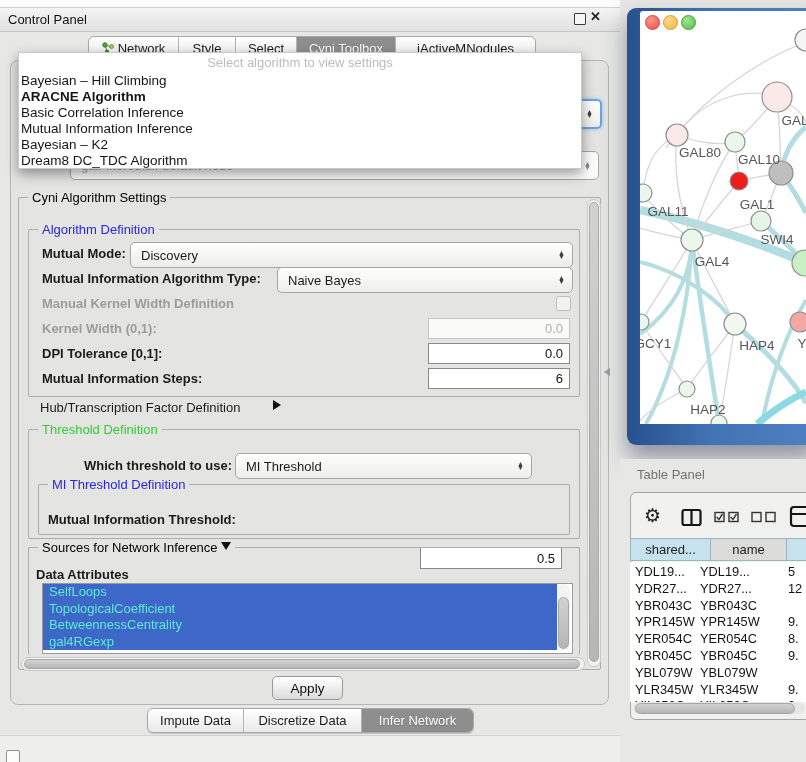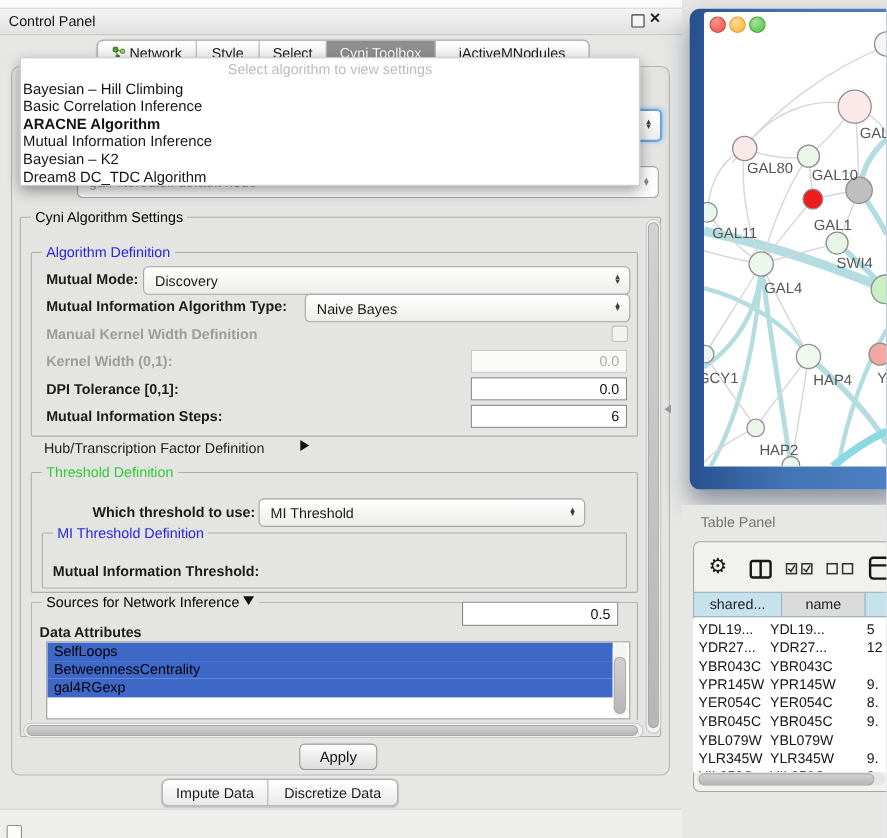--- a/index.html
+++ b/index.html
@@ -37,21 +37,21 @@
   .group{position:absolute;border:1px solid #adadad;border-radius:2px;}
   .group > .gt{position:absolute;top:-8px;left:9px;background:#e4e4e2;padding:0 4px;font-size:13px;white-space:nowrap;}
   .gt.blue{color:#2727e0;}
   .gt.green{color:#33cc33;}
   
   .dropdown{left:18px;top:52px;width:562px;height:115px;background:#fff;border:1px solid #c9c9c9;box-shadow:0 5px 12px rgba(0,0,0,.38);z-index:5;}
   .dropdown .hint{height:18px;text-align:center;color:#bcbcbc;font-size:13px;padding-top:2px;}
   .dropdown .it{height:16px;line-height:16px;font-size:13.5px;color:#151515;padding-left:2px;white-space:nowrap;}
   
   .attr-list{left:42px;top:583px;width:529px;height:69px;background:#fff;border:1px solid #9a9a9a;overflow:hidden;}
-  .attr-list .row{height:16.5px;line-height:16.5px;background:#3e68c8;color:#000000;font-size:13px;padding-left:6px;width:508px;}
+  .attr-list .row{height:16.5px;line-height:16.5px;background:#3e68c8;color:#5eead4;font-size:13px;padding-left:6px;width:508px;}
   
   .sb-track{position:absolute;background:#f2f2f0;border:1px solid #c8c8c8;border-radius:7px;}
   .sb-thumb{position:absolute;background:linear-gradient(#d2d2d2,#b6b6b6);border:1px solid #a8a8a8;border-radius:6px;}
   
   .btn{position:absolute;display:flex;align-items:center;justify-content:center;background:linear-gradient(#ffffff,#dcdcdc);border:1px solid #9a9a9a;border-radius:5px;font-size:13.5px;color:#111;}
   
   .tri-right{width:0;height:0;border-left:8px solid #111;border-top:5px solid transparent;border-bottom:5px solid transparent;display:inline-block;}
   .tri-down{width:0;height:0;border-top:8px solid #111;border-left:5px solid transparent;border-right:5px solid transparent;display:inline-block;}
   .checkbox{position:absolute;width:13px;height:13px;border:1px solid #bfbfbf;border-radius:3px;background:#f2f2f0;}
   
@@ -114,22 +114,22 @@
 
   <div class="combo" style="left:70px;top:151px;width:527px;height:27px;z-index:2;background:#fcfcfc;">
     <span class="val" style="color:#a8a8a8;">galFiltered.sif default node</span>
     <span class="spin" style="color:#8a8a8a;">▲<br>▼</span>
   </div>
 
   <div class="abs dropdown">
     <div class="hint">Select algorithm to view settings</div>
     <div id="dd-items">
         <div class="it">Bayesian – Hill Climbing</div>
+        <div class="it" style="font-weight: bold;">ARACNE Algorithm</div>
         <div class="it">Basic Correlation Inference</div>
-        <div class="it" style="font-weight: bold;">ARACNE Algorithm</div>
         <div class="it">Mutual Information Inference</div>
         <div class="it">Bayesian – K2</div>
         <div class="it">Dream8 DC_TDC Algorithm</div>
       </div>
   </div>
 
   <div class="group" style="left:18px;top:197px;width:581px;height:471px;">
     <span class="gt">Cyni Algorithm Settings</span>
   </div>
 
@@ -183,20 +183,21 @@
   <div class="field" style="left:420px;top:507px;width:142px;height:22px;margin-top:40px;">
     <span>0.5</span>
   </div>
 
   <div class="group" style="left:28px;top:547px;width:550px;height:107px;border-bottom:none;">
     <span class="gt"><span>Sources for Network Inference</span> <span class="tri-down" style="vertical-align:2px;"></span></span>
   </div>
   <span class="abs lbl bold" style="left:36px;top:567px;">Data Attributes</span>
   <div class="abs attr-list" id="attr-list">
       <div class="row">SelfLoops</div>
+      <div class="row">TopologicalCoefficient</div>
       <div class="row">BetweennessCentrality</div>
       <div class="row">gal4RGexp</div>
     </div>
   <div class="sb-track" style="left:557px;top:584px;width:13px;height:67px;border:none;background:#f4f4f2;">
     <div class="sb-thumb" style="left:1px;top:13px;width:9px;height:50px;"></div>
   </div>
 
   <div class="sb-track" style="left:21px;top:657px;width:562px;height:12px;">
     <div class="sb-thumb" style="left:2px;top:1px;width:554px;height:8px;"></div>
   </div>
@@ -204,20 +205,23 @@
   <div class="btn" style="left:272px;top:676px;width:69px;height:22px;">
     <span>Apply</span>
   </div>
 
   <div class="abs seg" id="bottom-tabs">
       <div class="s" style="width: 95px;">
         <span>Impute Data</span>
       </div>
       <div class="s" style="width: 117px;">
         <span>Discretize Data</span>
+      </div>
+      <div class="s sel" style="width: 111px;">
+        <span>Infer Network</span>
       </div>
     </div>
   <div class="abs below-strip"></div>
   <div class="abs mini-square"></div>
   <div class="abs splitter-arrow"></div>
 
   <div class="abs net-win"></div>
   <div class="abs net-canvas">
     <svg id="net-svg" width="166" height="413" viewBox="640 11 166 413" xmlns="http://www.w3.org/2000/svg">
         <path d="M640 210 C700 223 752 240 806 263" stroke="#b4dde1" stroke-width="8.5" fill="none"></path>

